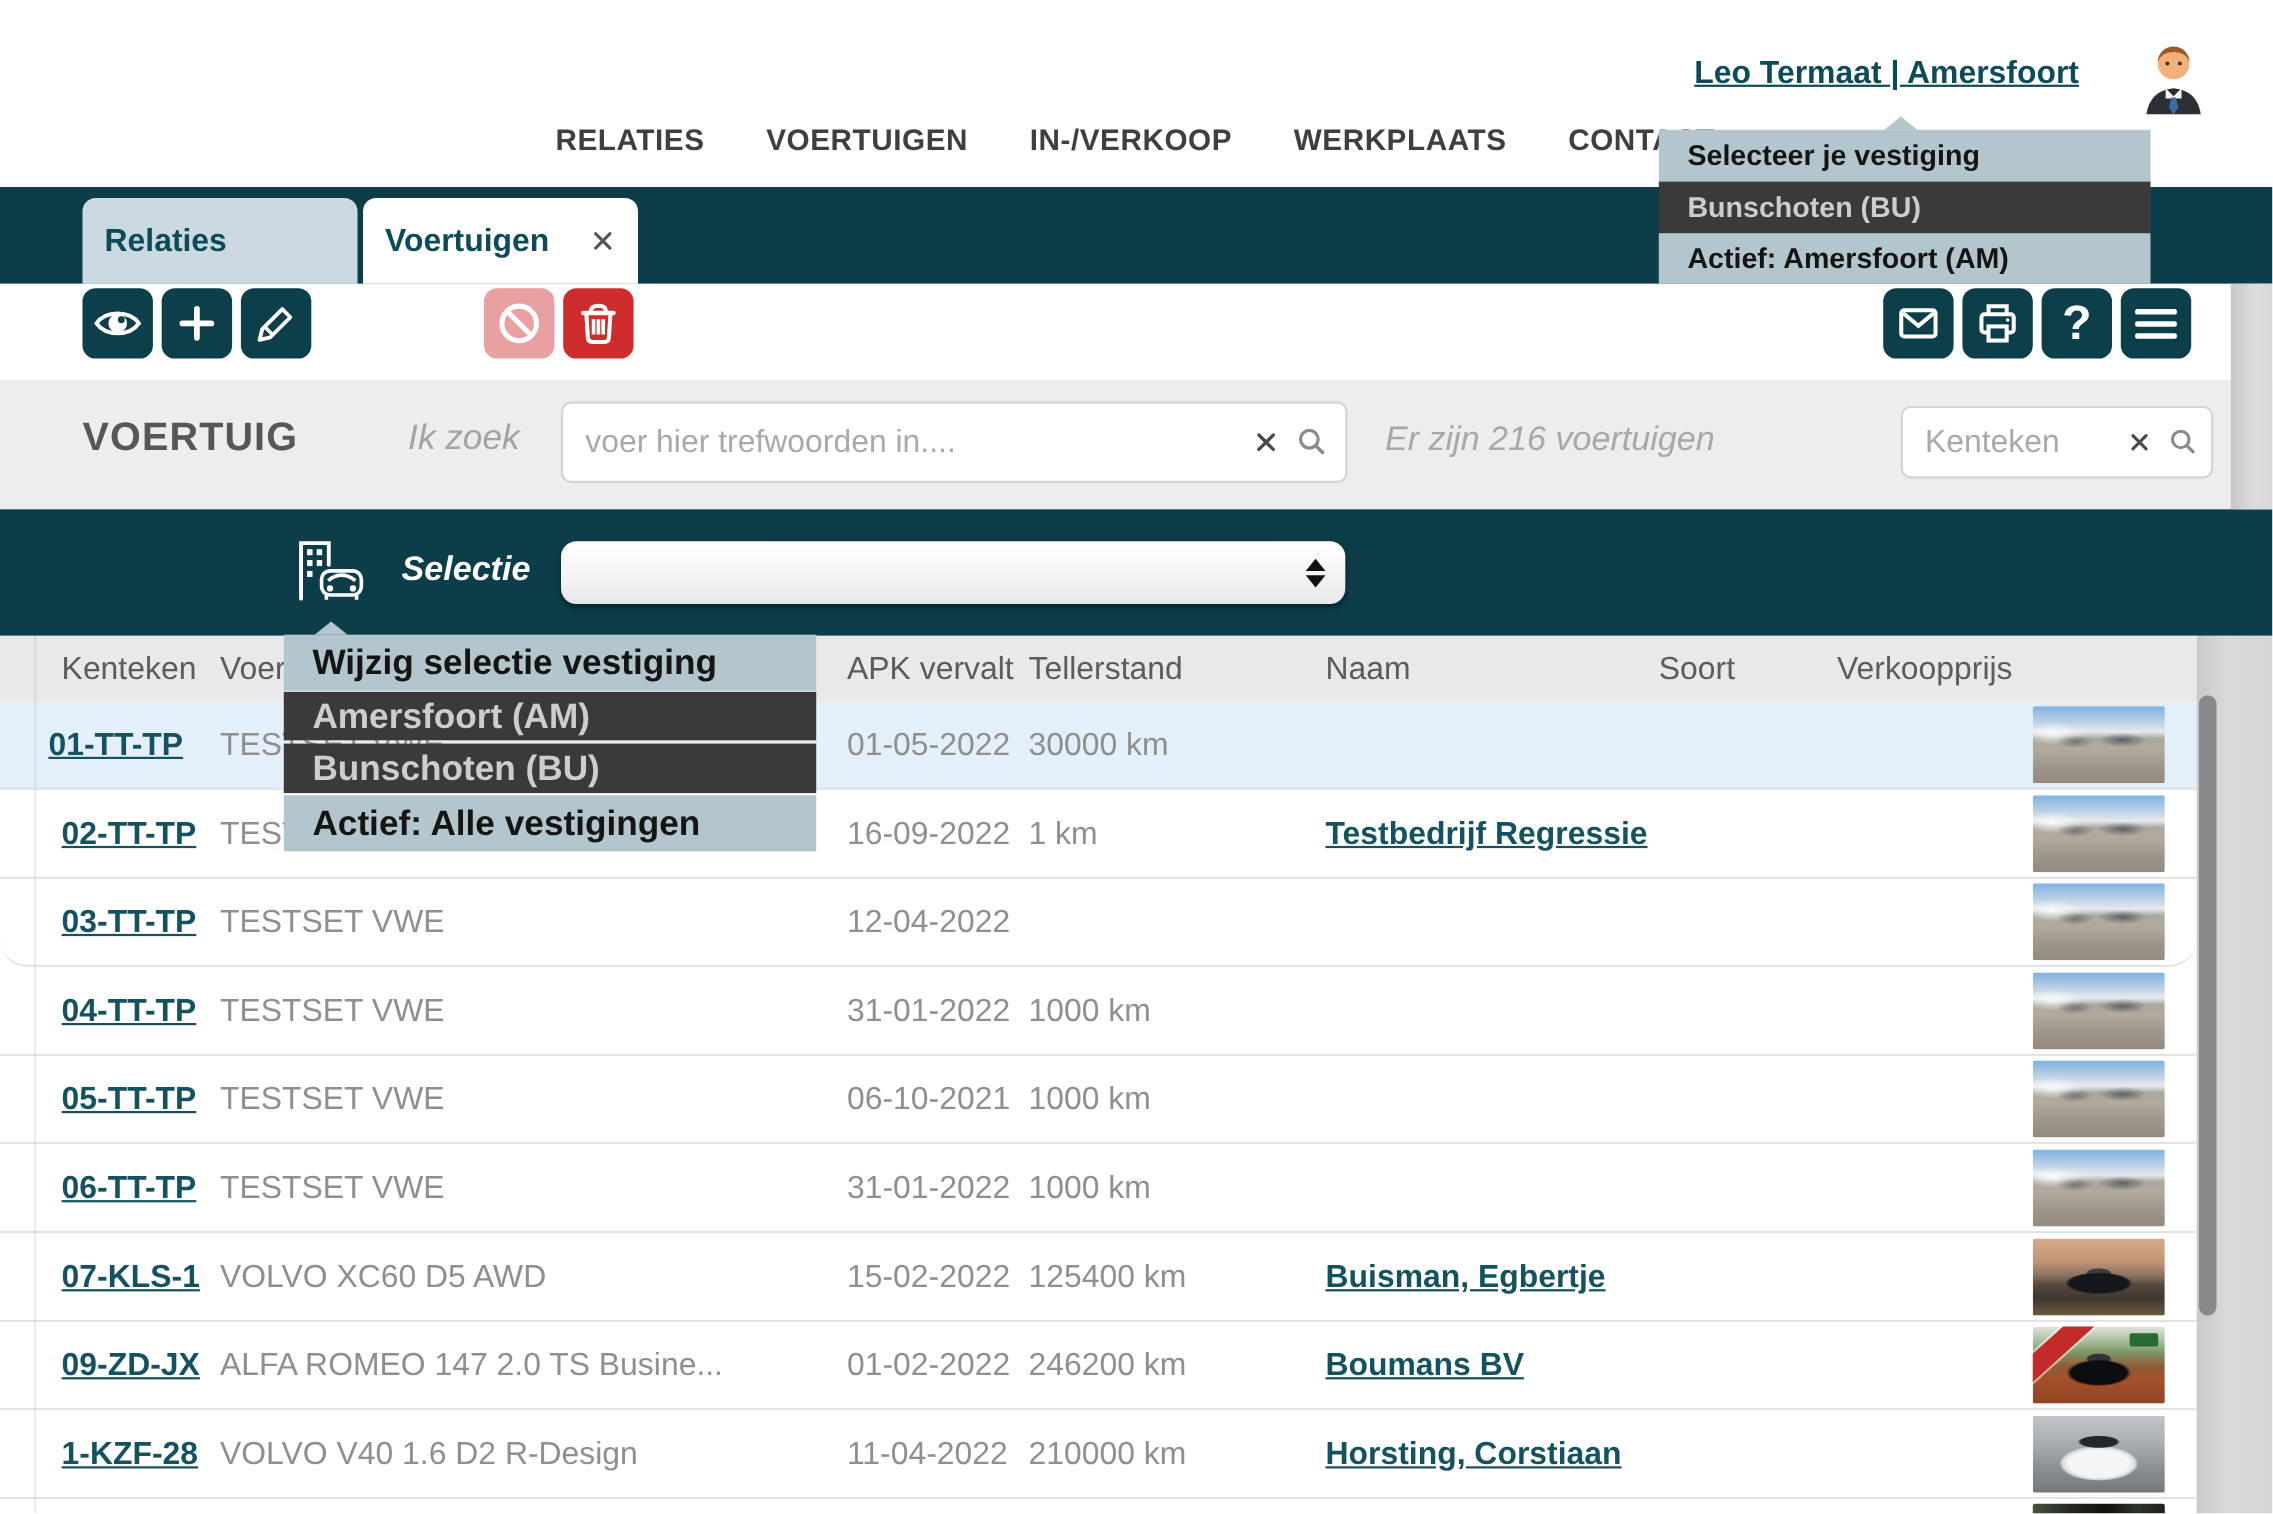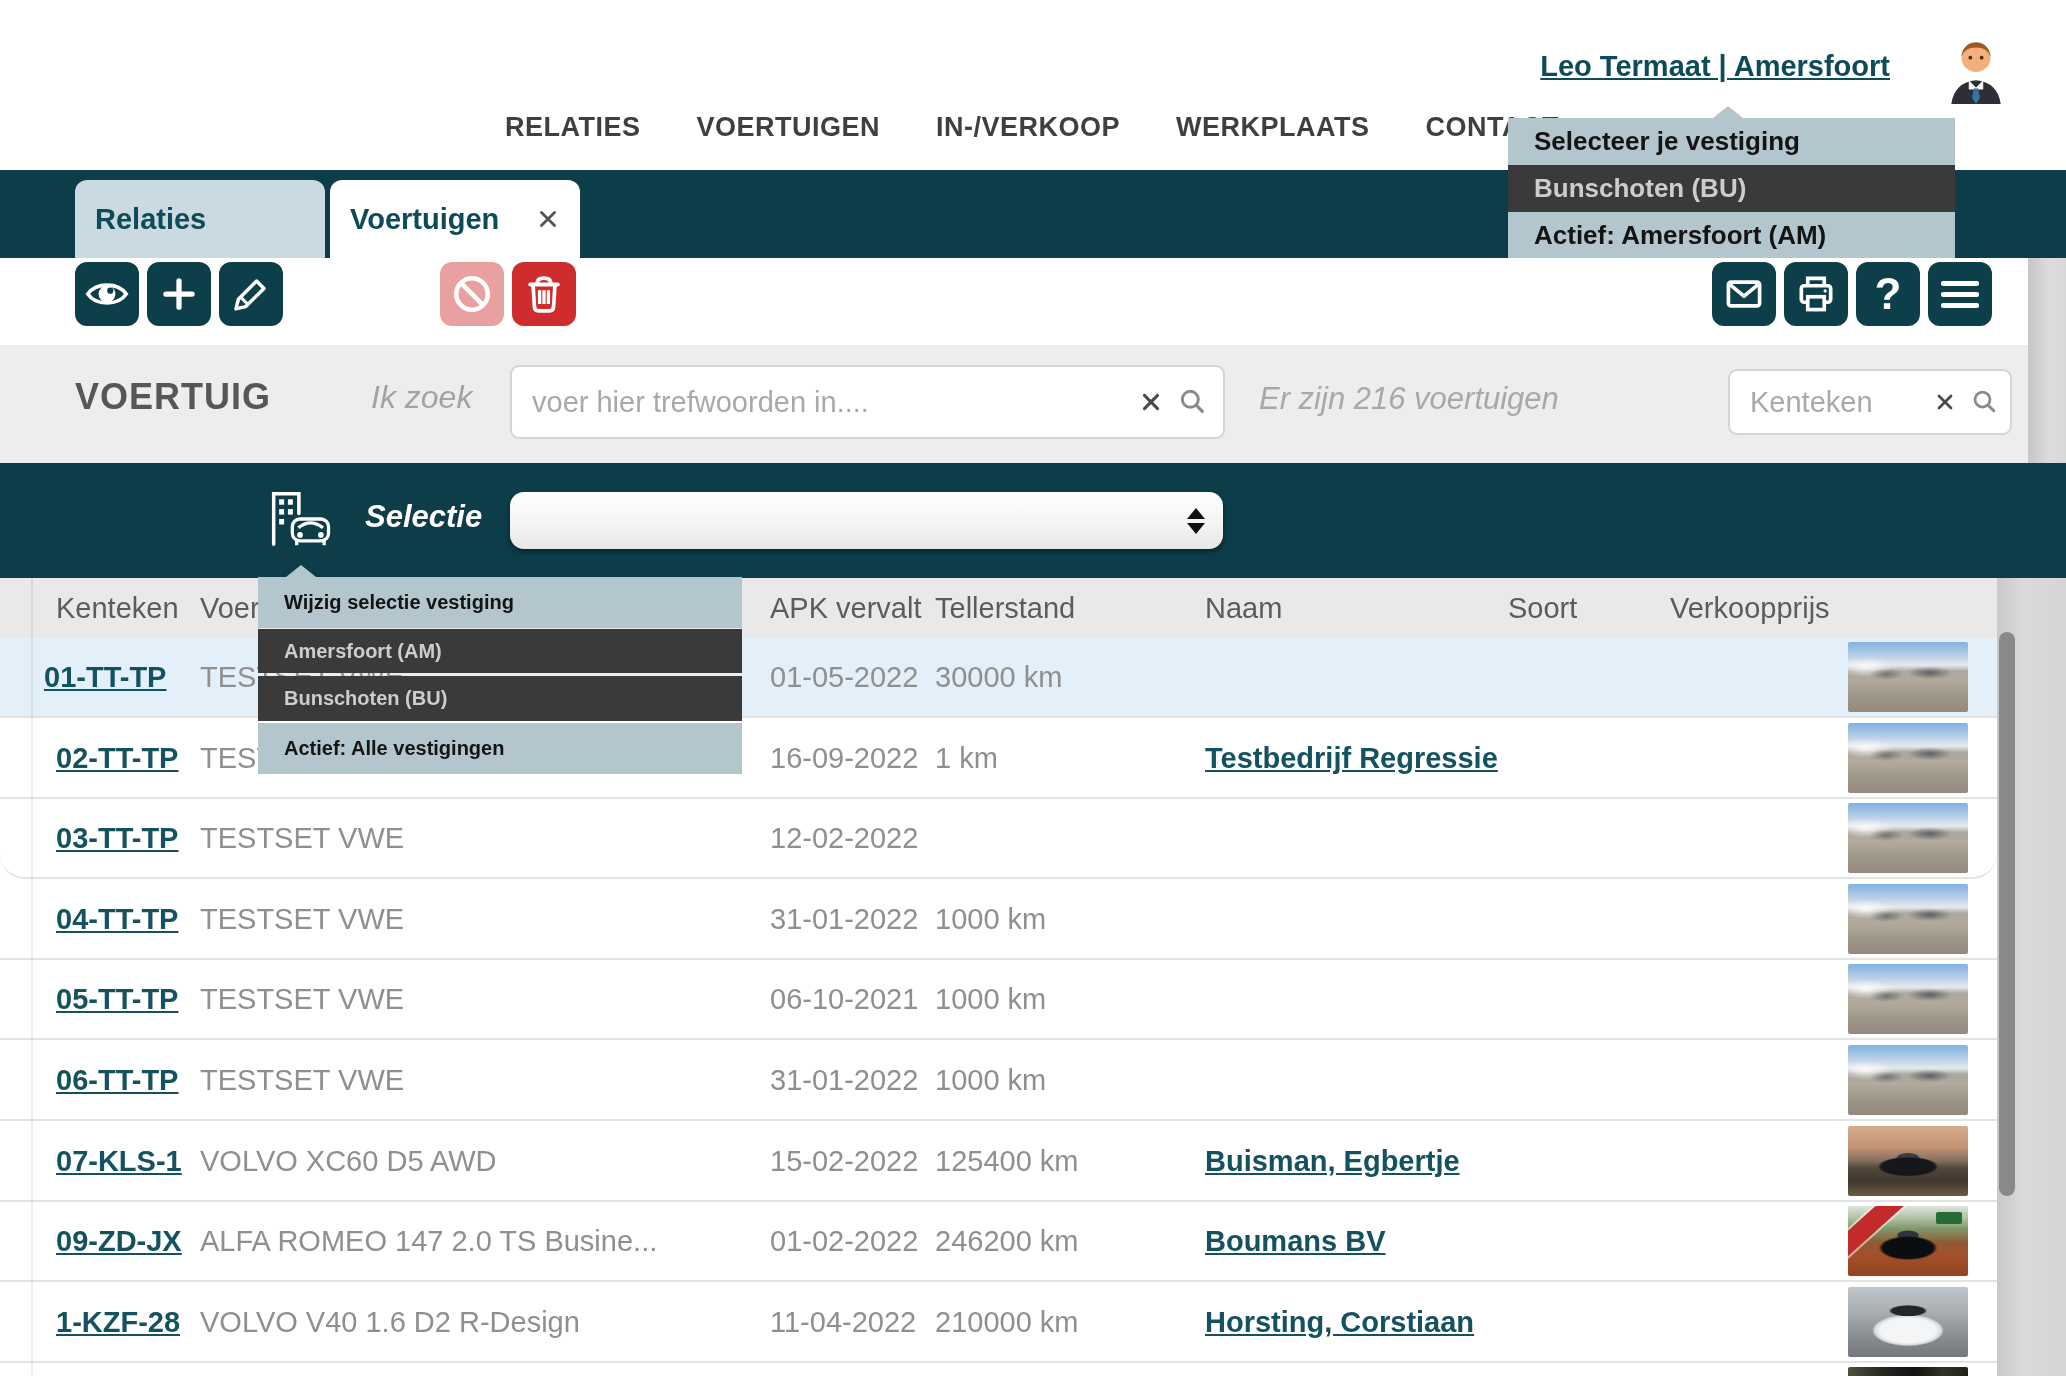--- a/index.html
+++ b/index.html
@@ -103,21 +103,21 @@
   
   .menu{position:absolute;z-index:50;}
   .menu-item{font-weight:bold;display:flex;align-items:center;padding:0 26px;box-sizing:border-box;width:100%;}
   .menu-item.light{background:#b3c6cd;color:#141414;}
   .menu-item.dark{background:#3a3a3a;color:#cdcdcd;}
   .menu-arrow{position:absolute;top:-12px;width:0;height:0;border-left:15px solid transparent;
               border-right:15px solid transparent;border-bottom:12px solid #b3c6cd;}
   .user-menu{left:1508px;top:118px;width:447px;}
   .user-menu .menu-item{font-size:26px;}
   .vest-menu{left:258px;top:577px;width:484px;}
-  .vest-menu .menu-item{font-size:20px;}
+  .vest-menu .menu-item{font-size:32px;}
 </style>
 </head>
 <body>
 
 <div class="screen">
 
   <nav class="topnav" id="topnav">
       <div class="nav-item">RELATIES</div>
       <div class="nav-item">VOERTUIGEN</div>
       <div class="nav-item">IN-/VERKOOP</div>
@@ -306,21 +306,21 @@
         <div class="cell apk" style="left: 770px;">16-09-2022</div>
         <div class="cell teller" style="left: 935px;">1 km</div>
         <div class="cell naam link" style="left: 1205px;">Testbedrijf Regressie</div>
         <div class="cell soort" style="left: 1508px;"></div>
         <div class="cell prijs" style="left: 1670px;"></div>
         <div class="thumb thumb-parking-lot"></div>
       </div>
       <div class="row" style="top: 799px; border-radius: 25px;">
         <div class="cell kenteken" style="left: 56px;">03-TT-TP</div>
         <div class="cell voertuig" style="left: 200px;">TESTSET VWE</div>
-        <div class="cell apk" style="left: 770px;">12-02-2022</div>
+        <div class="cell apk" style="left: 770px;">12-04-2022</div>
         <div class="cell teller" style="left: 935px;"></div>
         <div class="cell naam" style="left: 1205px;"></div>
         <div class="cell soort" style="left: 1508px;"></div>
         <div class="cell prijs" style="left: 1670px;"></div>
         <div class="thumb thumb-parking-lot"></div>
       </div>
       <div class="row" style="top: 880px;">
         <div class="cell kenteken" style="left: 56px;">04-TT-TP</div>
         <div class="cell voertuig" style="left: 200px;">TESTSET VWE</div>
         <div class="cell apk" style="left: 770px;">31-01-2022</div>

